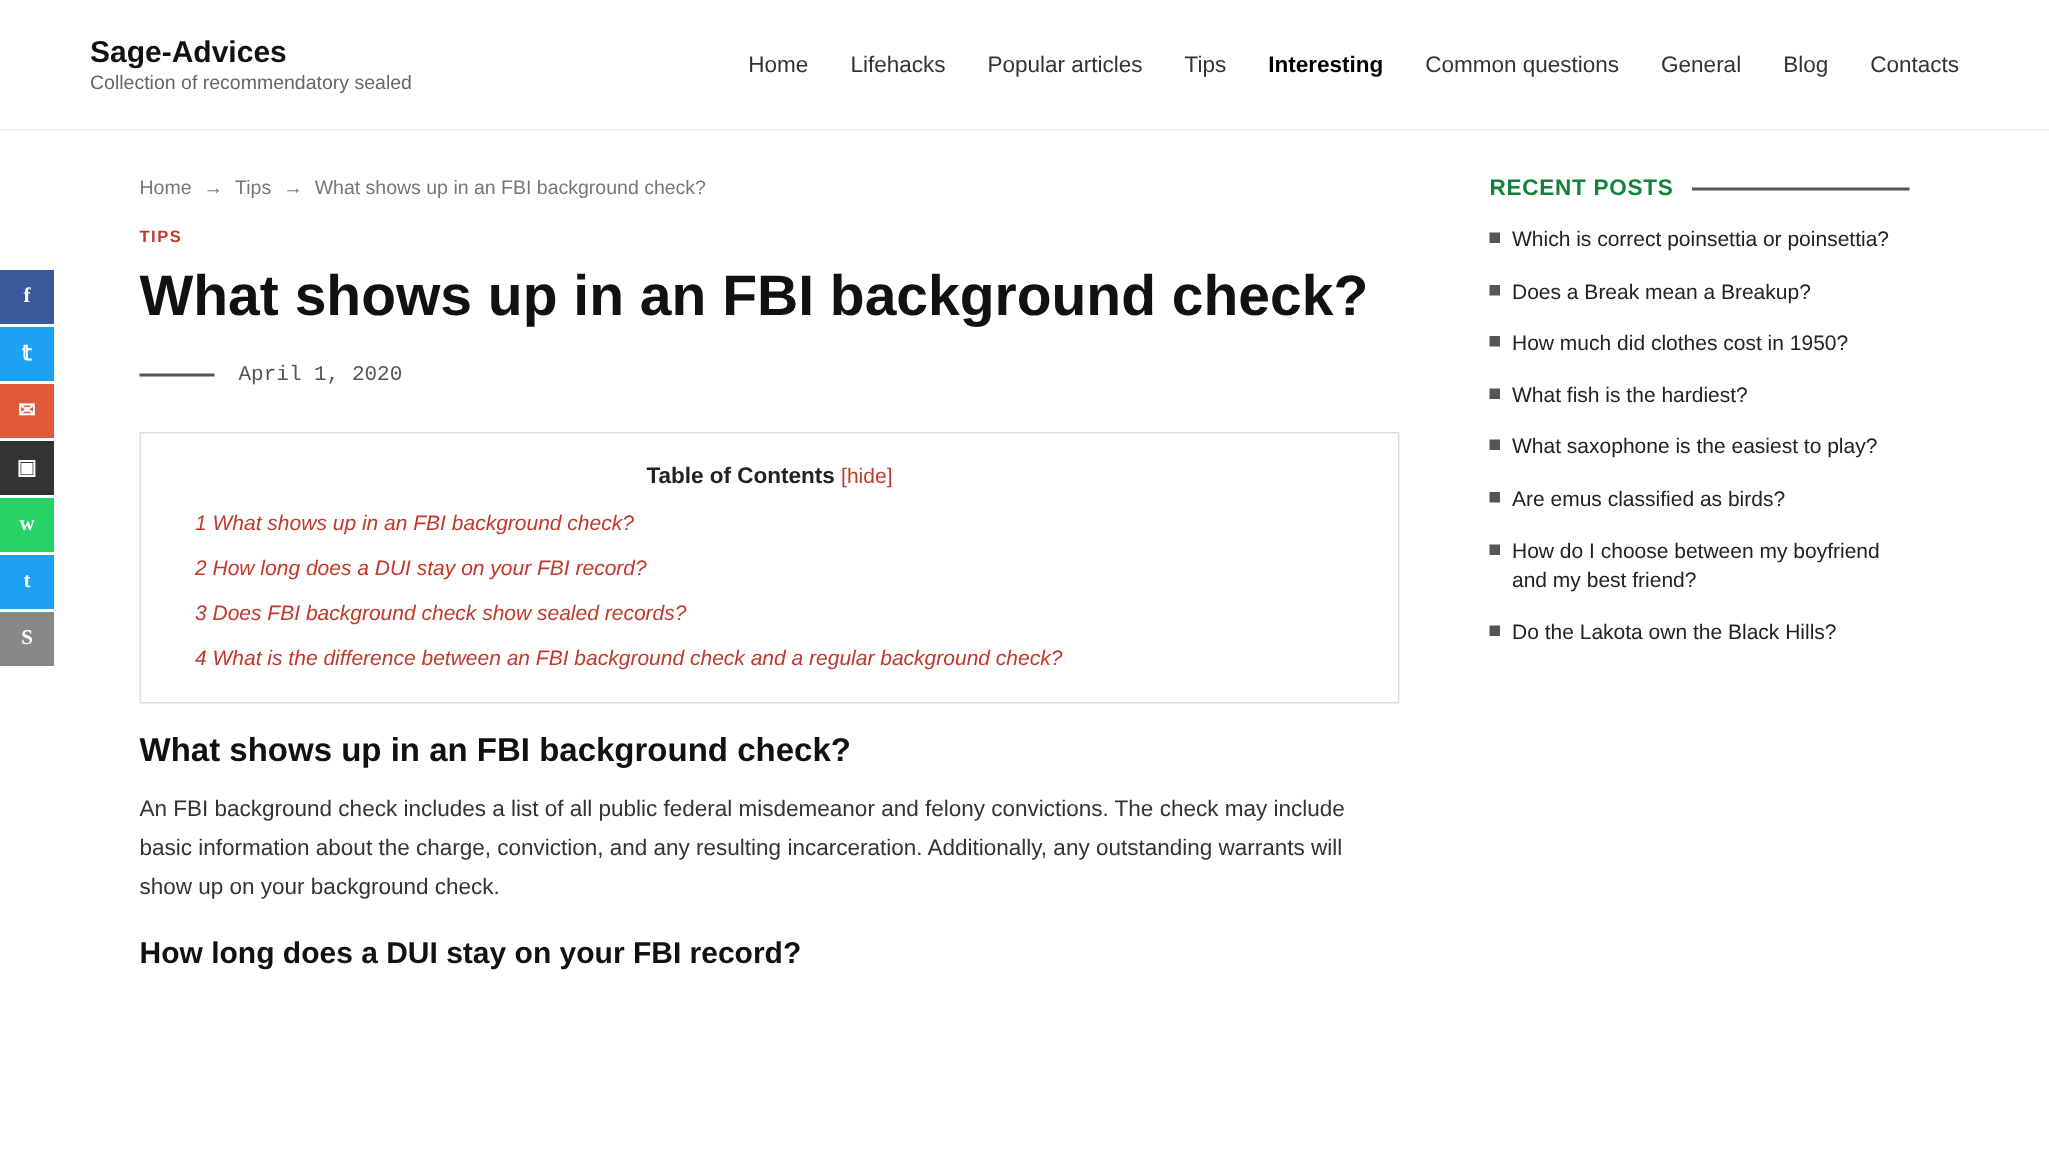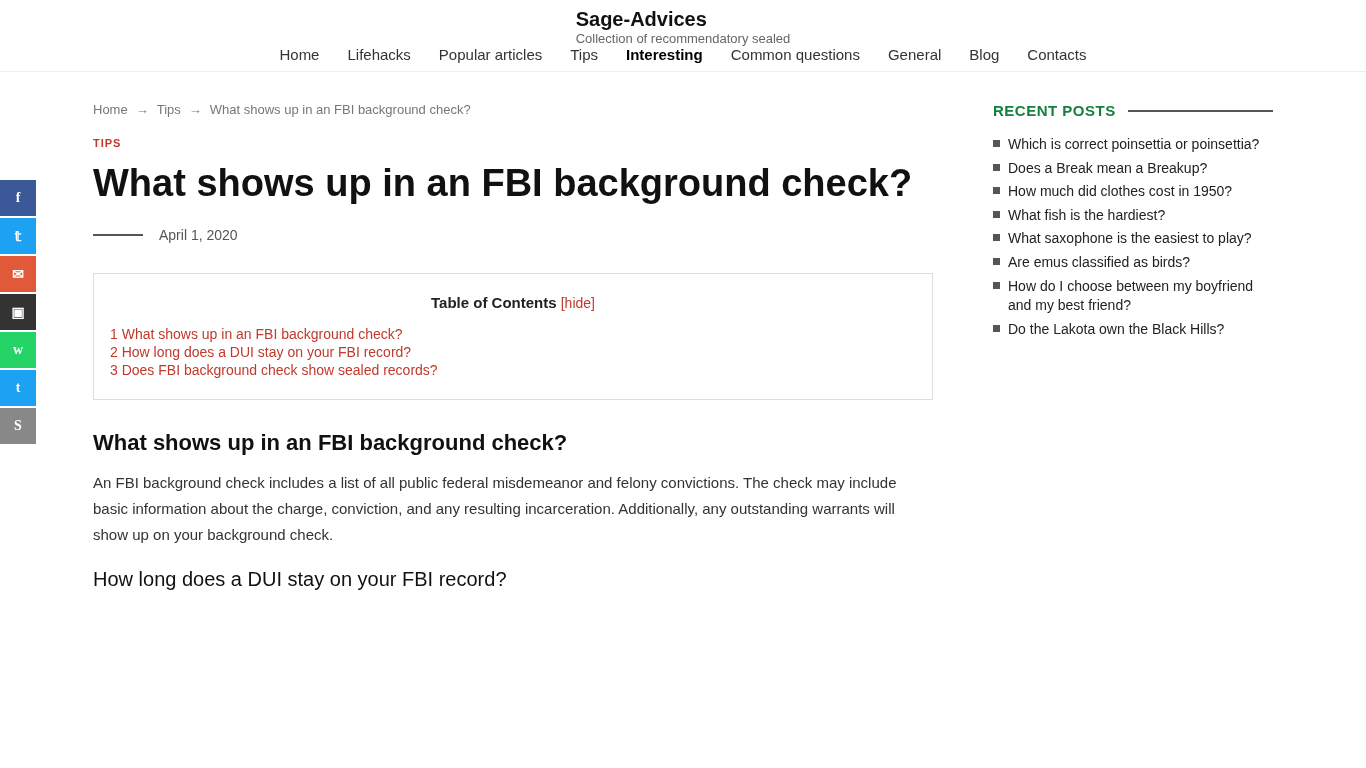--- a/index.html
+++ b/index.html
@@ -1,19 +1,19 @@
 <!DOCTYPE html>
 <html><head>
   <meta charset="utf-8">
   <style>
     * { margin: 0; padding: 0; box-sizing: border-box; }
     body { font-family: Georgia, 'Times New Roman', serif; font-size: 16px; color: #222; background: #fff; }
     
     
-    .header { padding: 8px 60px; border-bottom: 1px solid #eee; display: flex; align-items: center; justify-content: space-between; flex-direction: column; }
+    .header { padding: 24px 60px; border-bottom: 1px solid #eee; display: flex; align-items: center; justify-content: space-between; }
     .logo-area { }
     .logo-title { font-size: 20px; font-weight: 700; color: #111; font-family: Arial, sans-serif; }
     .logo-subtitle { font-size: 13px; color: #666; font-family: Arial, sans-serif; }
     .nav { display: flex; gap: 28px; align-items: center; }
     .nav a { text-decoration: none; color: #333; font-size: 15px; font-family: Arial, sans-serif; }
     .nav a.active { color: #000; font-weight: 600; }
 
     
     .main-layout { display: flex; max-width: 1300px; margin: 0 auto; padding: 30px 60px; gap: 60px; }
     .content { flex: 1; min-width: 0; }
@@ -22,49 +22,49 @@
     
     .breadcrumb { display: flex; align-items: center; gap: 8px; font-size: 13px; color: #777; font-family: Arial, sans-serif; margin-bottom: 20px; }
     .breadcrumb a { color: #777; text-decoration: none; }
     .breadcrumb .arrow { color: #777; }
 
     
     .category-tag { font-size: 11px; font-weight: 700; color: #c0392b; letter-spacing: 1px; font-family: Arial, sans-serif; margin-bottom: 12px; text-transform: uppercase; }
     .article-title { font-size: 38px; font-weight: 700; line-height: 1.2; color: #111; margin-bottom: 20px; font-family: Arial, sans-serif; }
     .article-date-row { display: flex; align-items: center; gap: 16px; margin-bottom: 30px; }
     .date-line { width: 50px; height: 2px; background: #555; }
-    .article-date { font-size: 14px; color: #555; font-family: Liberation Sans, sans-serif; }
+    .article-date { font-size: 14px; color: #555; font-family: Liberation Mono, monospace; }
 
     
-    .toc { border: 1px solid #ddd; padding: 20px 16px; margin-bottom: 30px; }
+    .toc { border: 1px solid #ddd; padding: 20px 36px; margin-bottom: 18px; }
     .toc-title { font-size: 15px; font-weight: 600; text-align: center; margin-bottom: 14px; font-family: Arial, sans-serif; color: #222; }
     .toc-title .hide-link { color: #c0392b; font-weight: normal; text-decoration: none; font-size: 14px; }
-    .toc-list { list-style: none; display: flex; flex-direction: column; gap: 0; }
+    .toc-list { list-style: none; display: flex; flex-direction: column; gap: 12px; font-style: italic; }
     .toc-list a { color: #c0392b; text-decoration: none; font-size: 14px; font-family: Arial, sans-serif; }
 
     
     .section-h2 { font-size: 22px; font-weight: 700; color: #111; margin-bottom: 14px; font-family: Arial, sans-serif; }
-    .section-h3 { font-size: 20px; font-weight: 400; color: #111; margin-bottom: 14px; font-family: Arial, sans-serif; }
+    .section-h3 { font-size: 20px; font-weight: 700; color: #111; margin-bottom: 14px; font-family: Arial, sans-serif; }
     .article-p { font-size: 15px; line-height: 1.75; color: #333; margin-bottom: 20px; font-family: Arial, sans-serif; }
 
     
     .social-bar { position: fixed; left: 0; top: 180px; display: flex; flex-direction: column; gap: 2px; z-index: 100; }
     .social-btn { width: 36px; height: 36px; display: flex; align-items: center; justify-content: center; color: #fff; font-size: 14px; font-weight: 700; cursor: pointer; }
     .social-fb { background: #3b5998; }
     .social-tw { background: #1da1f2; }
     .social-em { background: #e05a3a; }
     .social-sq { background: #333; }
     .social-wa { background: #25d366; }
     .social-bl { background: #1da1f2; }
     .social-sh { background: #888; }
 
     
     .sidebar-section-title { font-size: 15px; font-weight: 700; color: #15803d; font-family: Arial, sans-serif; letter-spacing: 0.5px; margin-bottom: 16px; display: flex; align-items: center; gap: 12px; }
     .sidebar-section-title::after { content: ''; flex: 1; height: 2px; background: #555; }
-    .recent-posts-list { list-style: none; display: flex; flex-direction: column; gap: 4px; }
+    .recent-posts-list { list-style: none; display: flex; flex-direction: column; gap: 15px; }
     .recent-posts-list li { display: flex; align-items: flex-start; gap: 8px; }
     .bullet-square { width: 7px; height: 7px; background: #555; flex-shrink: 0; margin-top: 5px; }
     .recent-posts-list a { text-decoration: none; color: #222; font-size: 14px; font-family: Arial, sans-serif; line-height: 1.4; }
   </style>
 </head>
 <body>
 
 <div class="social-bar">
   <div class="social-btn social-fb">f</div>
   <div class="social-btn social-tw">𝕥</div>
@@ -116,20 +116,21 @@
 
     <div class="toc">
       <div class="toc-title">
         <span>Table of Contents</span>
         <a href="#" class="hide-link">[hide]</a>
       </div>
       <ul class="toc-list">
         <li><a href="#">1 What shows up in an FBI background check?</a></li>
         <li><a href="#">2 How long does a DUI stay on your FBI record?</a></li>
         <li><a href="#">3 Does FBI background check show sealed records?</a></li>
+        <li><a href="#">4 What is the difference between an FBI background check and a regular background check?</a></li>
       </ul>
     </div>
 
     <h2 class="section-h2">What shows up in an FBI background check?</h2>
     <p class="article-p">An FBI background check includes a list of all public federal misdemeanor and felony convictions. The check may include basic information about the charge, conviction, and any resulting incarceration. Additionally, any outstanding warrants will show up on your background check.</p>
 
     <h2 class="section-h3">How long does a DUI stay on your FBI record?</h2>
   </main>
 
   <aside class="sidebar">

